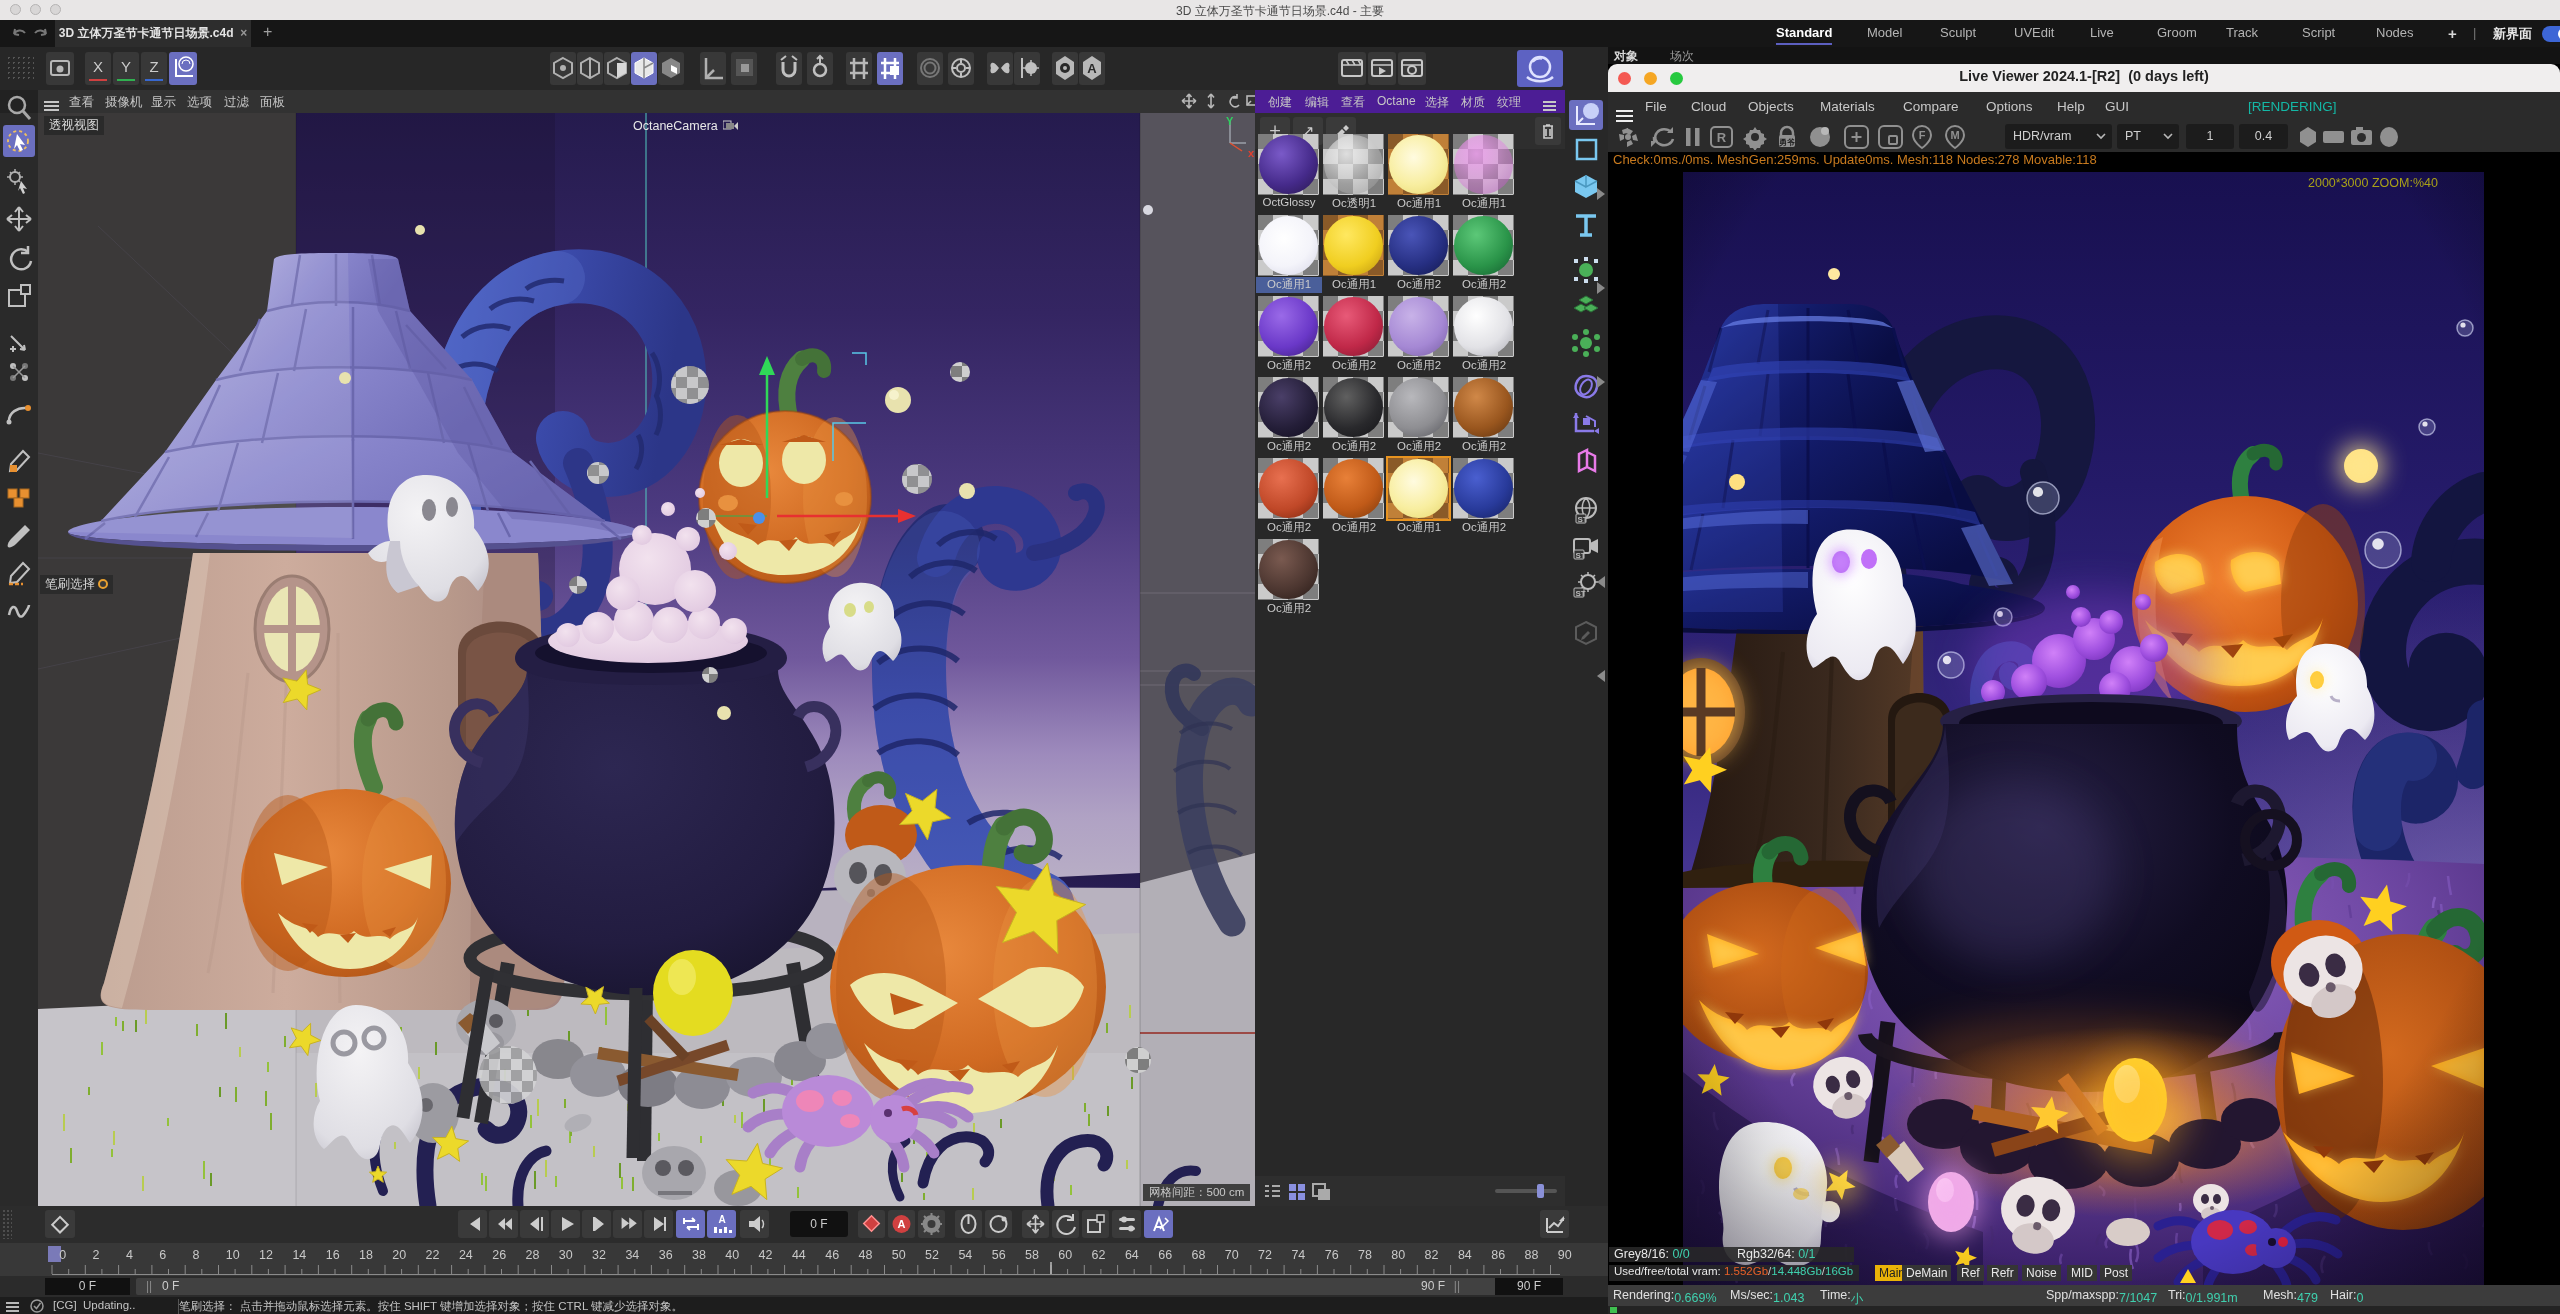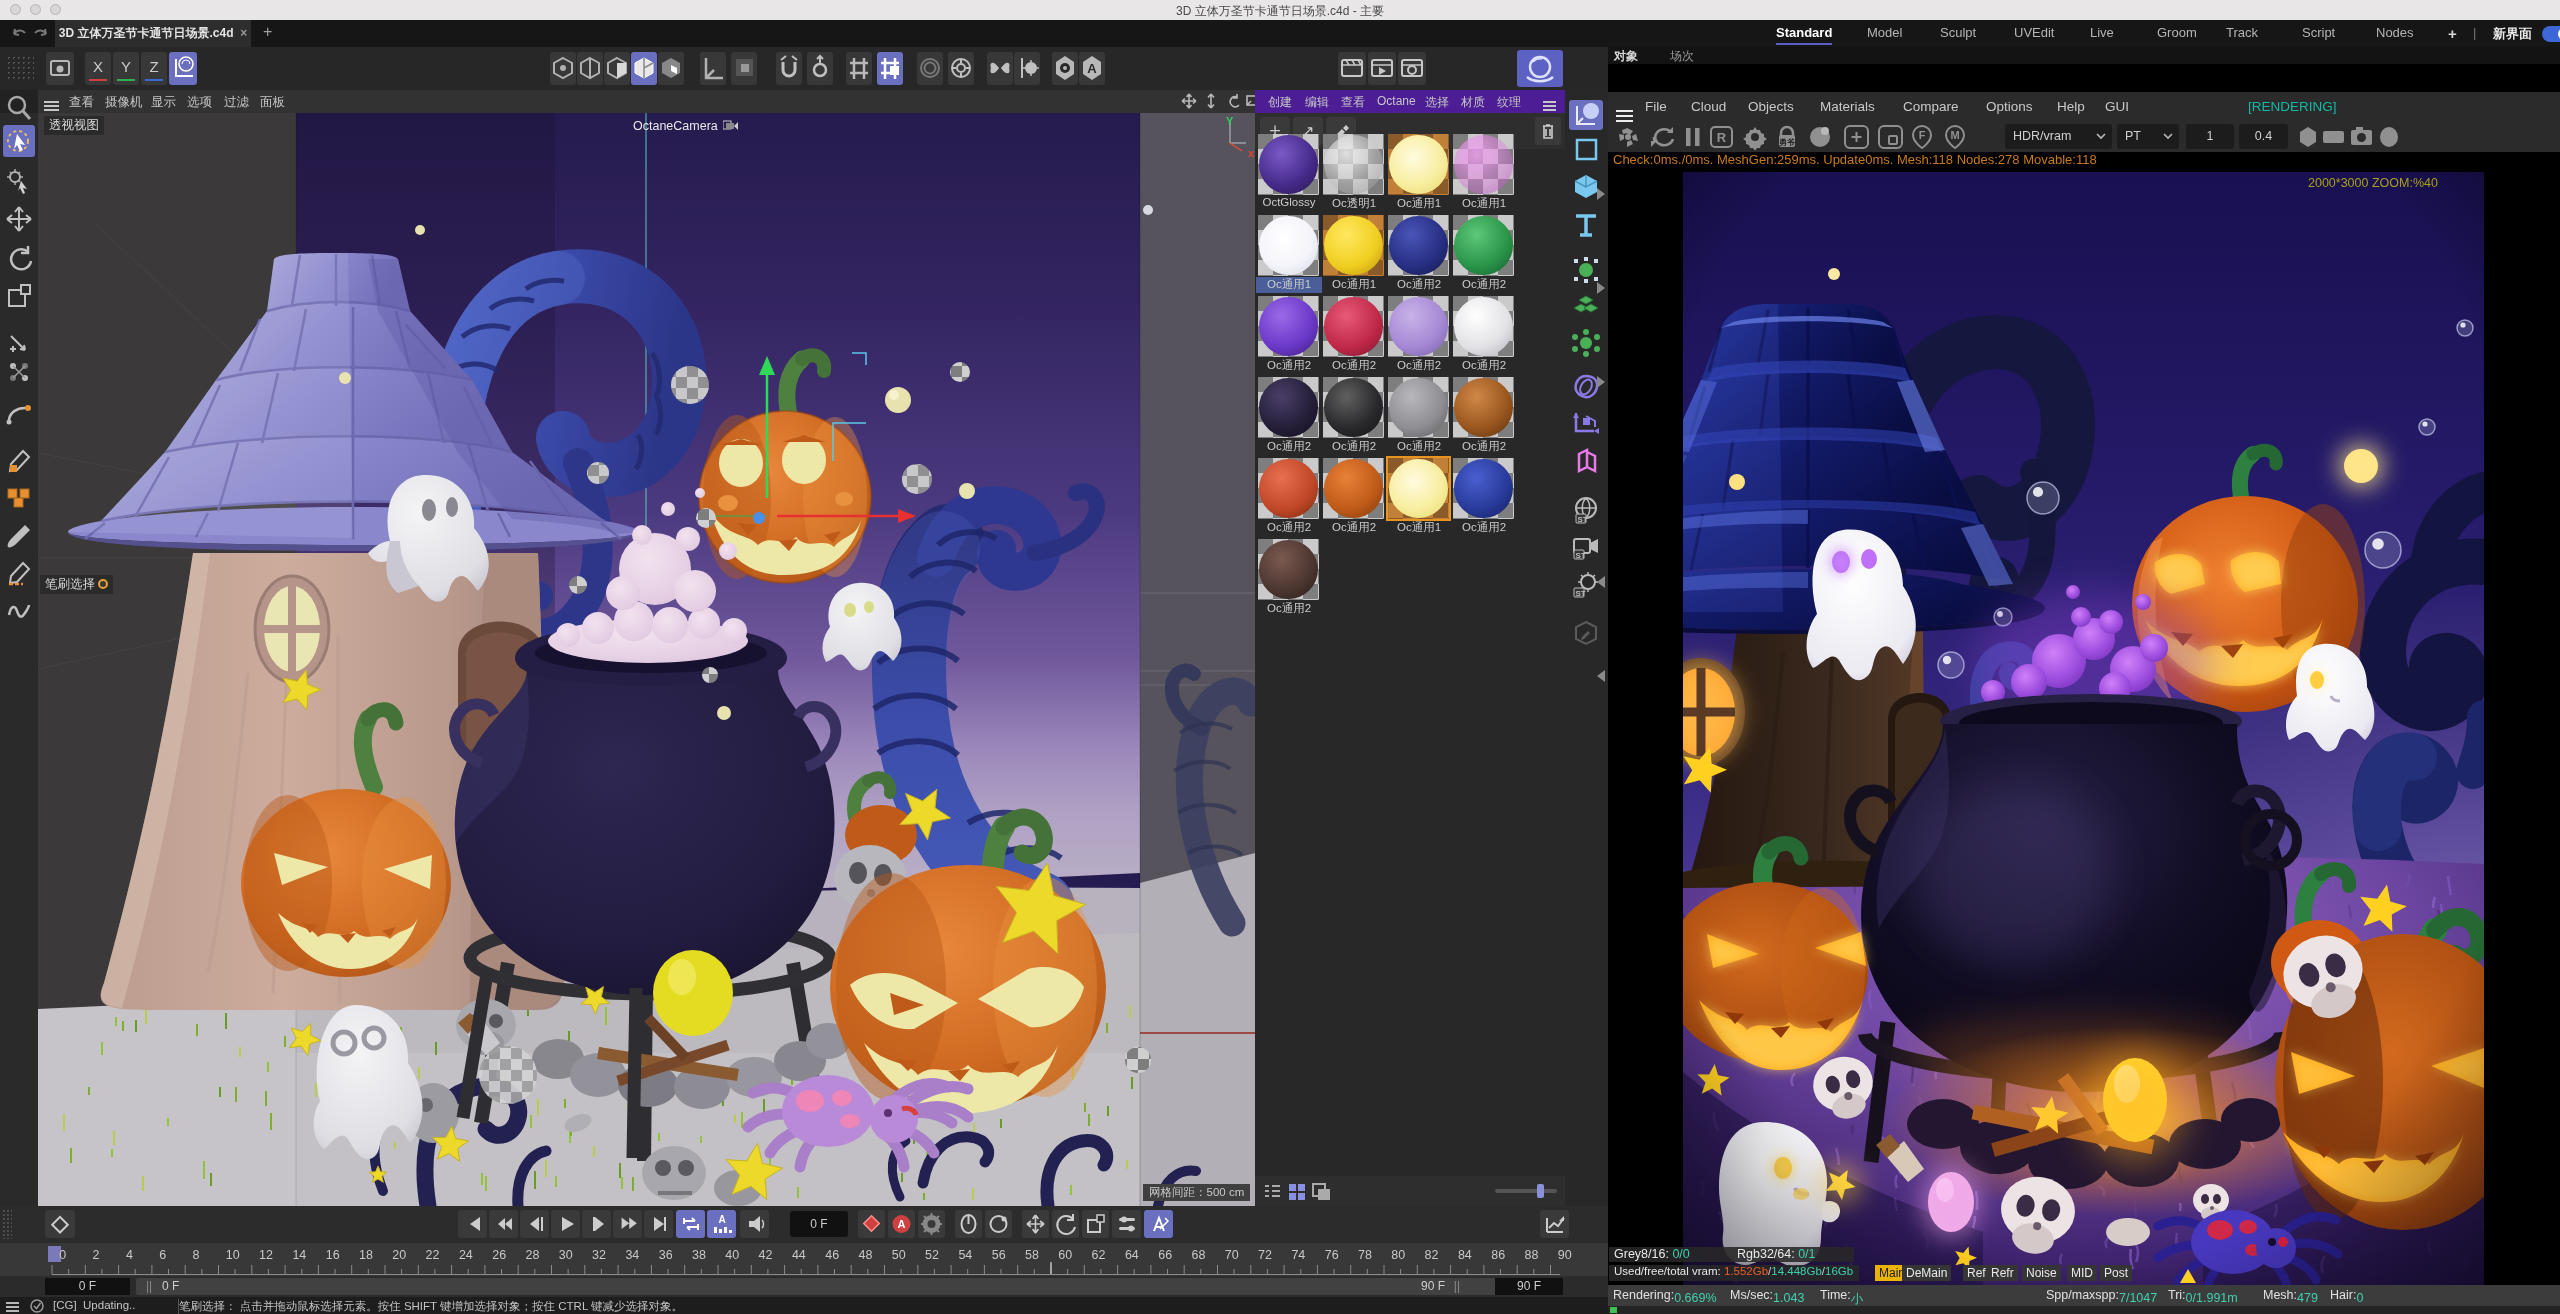--- a/index.html
+++ b/index.html
@@ -1180,20 +1180,26 @@
       <path d="M4 7l2.5 2.5L10.5 4" stroke="#9a9a9a" stroke-width="1.5" fill="none"></path>
     </svg>
 <span style="position:absolute;left:53px;top:2px">[CG]&nbsp; Updating..</span>
 <span style="position:absolute;left:178px;top:2px;border-left:1px solid #555;padding-left:0">笔刷选择：&nbsp;点击并拖动鼠标选择元素。按住 SHIFT 键增加选择对象；按住 CTRL 键减少选择对象。</span>
 </div>
 <div class="abs" style="left:1608px;top:47px;width:952px;height:17px;background:#131313;color:#d8d8d8;font-size:12px">
     <span style="position:absolute;left:6px;top:1px;font-weight:bold">对象</span>
     <span style="position:absolute;left:62px;top:1px;color:#9a9a9a">场次</span>
   </div>
 <div class="abs" id="lv">
+    <div class="abs" id="lvtitle">
+<span class="dot" style="left:10px;background:#f45952"></span>
+      <span class="dot" style="left:36px;background:#f5a623"></span>
+      <span class="dot" style="left:62px;background:#27c93f"></span>
+<div class="t">Live Viewer 2024.1-[R2]&nbsp; (0 days left)</div>
+    </div>
     <div class="abs" id="lvmenu">
 <span style="left:8px;top:8px">
         <span style="display:inline-block;width:17px">
           <i style="display:block;height:2.5px;background:#eee;margin:2.5px 0"></i>
           <i style="display:block;height:2.5px;background:#eee;margin:2.5px 0"></i>
           <i style="display:block;height:2.5px;background:#eee;margin:2.5px 0"></i>
         </span>
       </span>
 <span style="left:37px">File</span>
       <span style="left:83px">Cloud</span>
@@ -1809,21 +1815,21 @@
     <div class="ov" style="left:1px;top:1183px;width:245px;height:15px">
       <span style="position:absolute;left:5px">Grey8/16: <span class="teal">0/0</span></span>
       <span style="position:absolute;left:128px">Rgb32/64: <span class="teal">0/1</span></span>
     </div>
 <div class="ov" style="left:1px;top:1201px;width:250px;height:16px;white-space:nowrap;font-size:11.5px">
       <span style="position:absolute;left:5px">Used/free/total vram: <span style="color:#e86028">1.552Gb</span><span style="color:#ccc">/</span><span class="teal">14.448Gb</span><span style="color:#ccc">/</span><span class="teal">16Gb</span></span>
     </div>
 <div class="abs" style="left:254px;top:1201px;height:16px;font-size:12px">
 <span class="passbtn" style="left:13px;background:#eab308;color:#222">Main</span>
 <span class="passbtn" style="left:40px">DeMain</span>
-      <span class="passbtn" style="left:101px">Ref</span>
+      <span class="passbtn" style="left:95px">Ref</span>
 <span class="passbtn" style="left:125px">Refr</span>
       <span class="passbtn" style="left:160px">Noise</span>
 <span class="passbtn" style="left:205px">MID</span>
       <span class="passbtn" style="left:238px">Post</span>
     </div>
 <svg class="abs" style="left:570px;top:1205px" width="20" height="14">
       <path d="M10 0l8 14H2z" fill="#ffd020"></path>
     </svg>
     <div class="abs" id="lvstatus">
 <span style="left:5px">Rendering: <span class="teal">0.669%</span></span>

